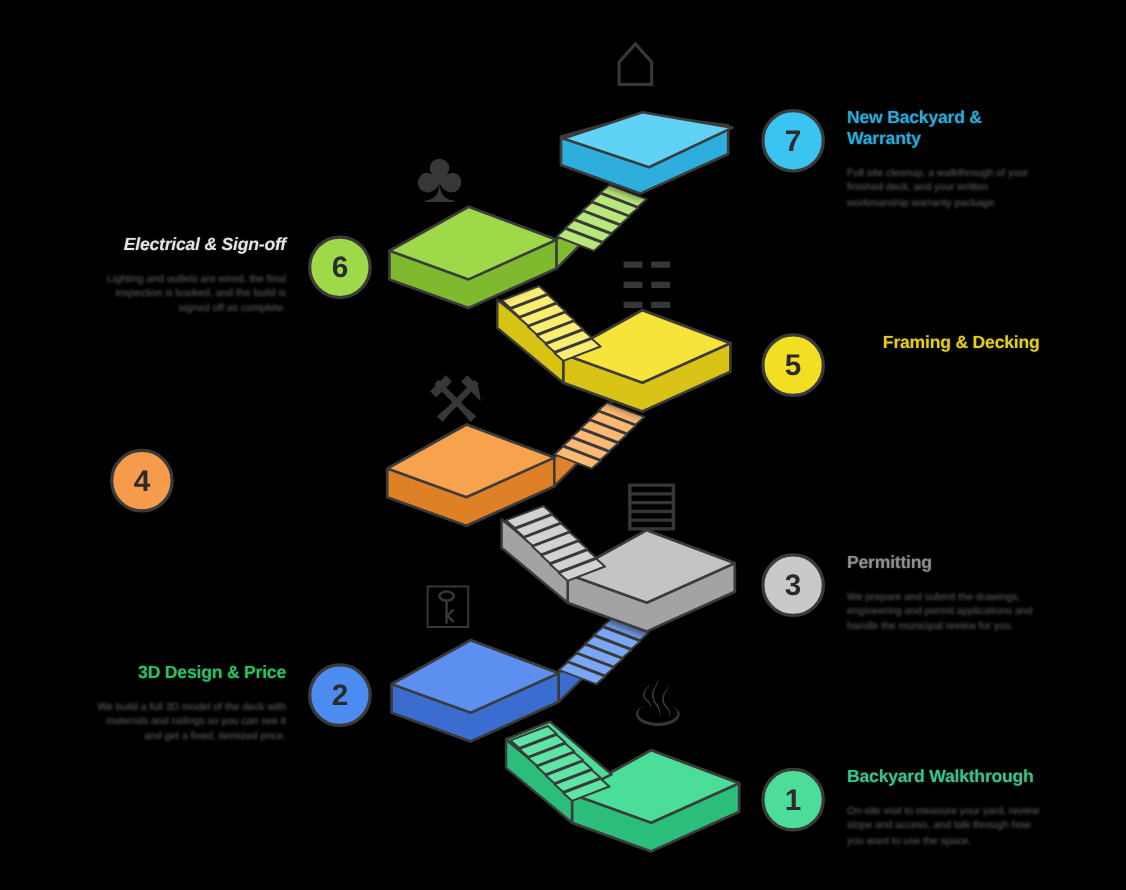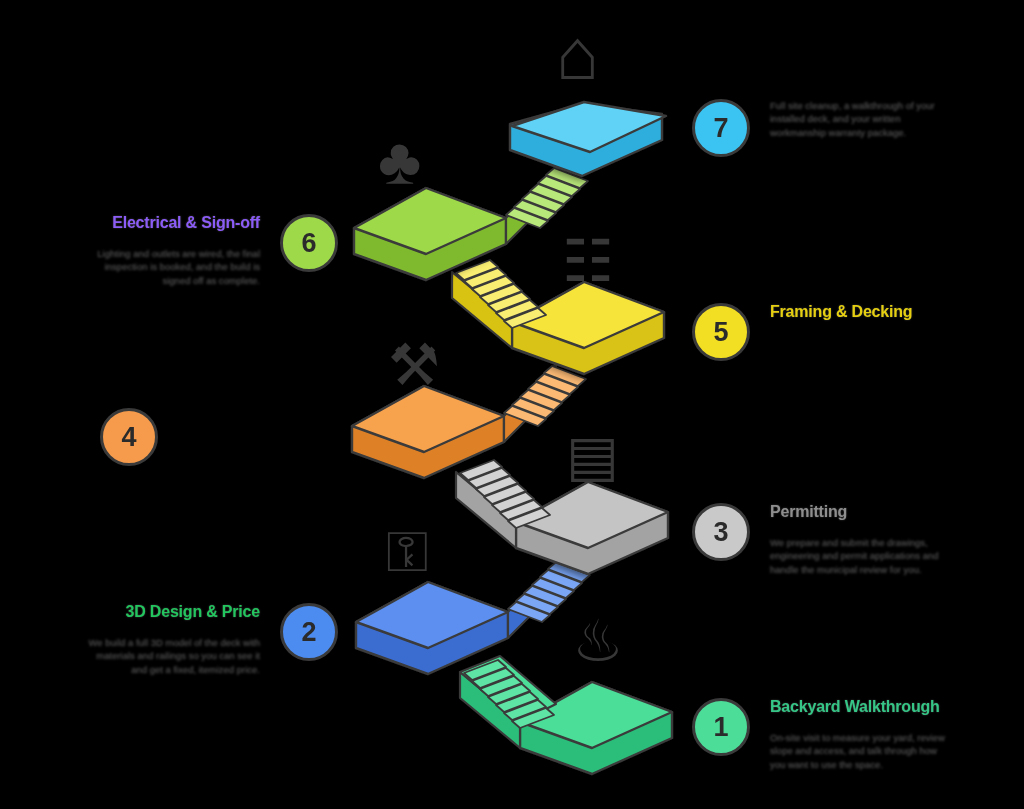--- a/index.html
+++ b/index.html
@@ -230,40 +230,41 @@
   <div class="bg-icon" style="left:388px; top:336px; font-size:58px;">⚒</div>
   <div class="bg-icon" style="left:566px; top:428px; font-size:56px;">▤</div>
   <div class="bg-icon" style="left:386px; top:524px; font-size:56px;">⚿</div>
   <div class="bg-icon" style="left:572px; top:612px; font-size:58px;">♨</div>
 
   <div class="step-row right" style="left:692px; top:99px;">
     <div class="badge" style="background:#3BC4F2;">
       <span>7</span>
     </div>
     <div class="textblock">
-      <p class="step-desc">Full site cleanup, a walkthrough of your installed deck, and your written workmanship warranty package.</p>
+      <p class="step-title" style="color:#1FAEE0;">New Backyard &amp; Warranty</p>
+      <p class="step-desc">Full site cleanup, a walkthrough of your finished deck, and your written workmanship warranty package.</p>
     </div>
   </div>
 
   <div class="step-row left" style="left:85px; top:214px;">
     <div class="badge" style="background:#9ED94A;">
       <span>6</span>
     </div>
     <div class="textblock">
-      <p class="step-title" style="color:#8b5cf6;">Electrical &amp; Sign-off</p>
+      <p class="step-title" style="color:#e5e5e5;font-style:italic;">Electrical &amp; Sign-off</p>
       <p class="step-desc">Lighting and outlets are wired, the final inspection is booked, and the build is signed off as complete.</p>
     </div>
   </div>
 
   <div class="step-row right" style="left:692px; top:303px;">
     <div class="badge" style="background:#F2DE23;">
       <span>5</span>
     </div>
     <div class="textblock">
-      <p class="step-title" style="color:#E5CF10;">Framing &amp; Decking</p>
+      <p class="step-title" style="color:#E5CF10;text-align:right;">Framing &amp; Decking</p>
     </div>
   </div>
 
   <div class="step-row left" style="left:100px; top:408px;">
     <div class="badge" style="background:#F59B4B;">
       <span>4</span>
     </div>
   </div>
 
   <div class="step-row right" style="left:692px; top:503px;">

